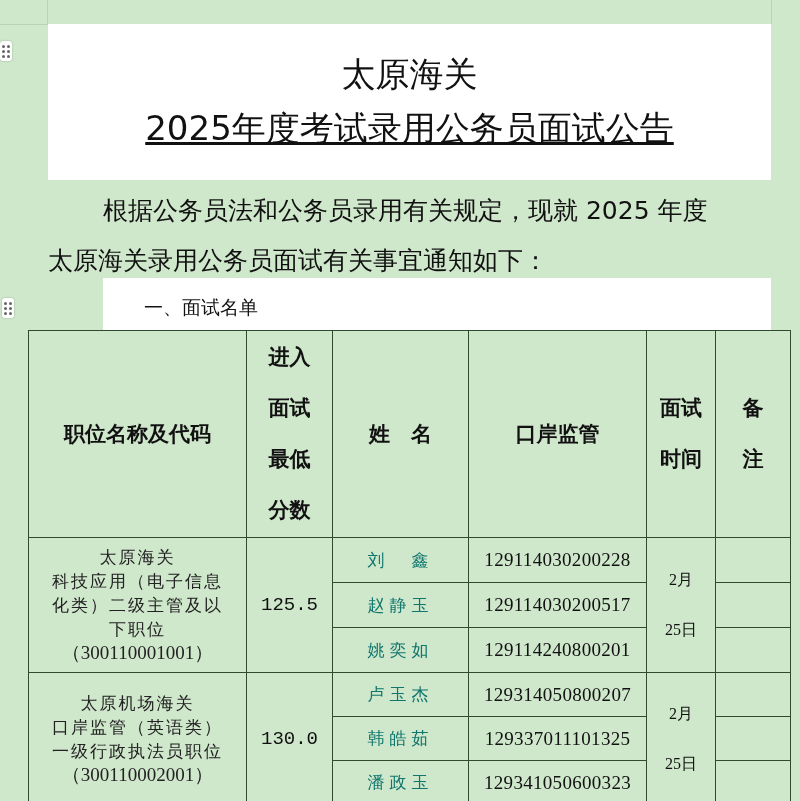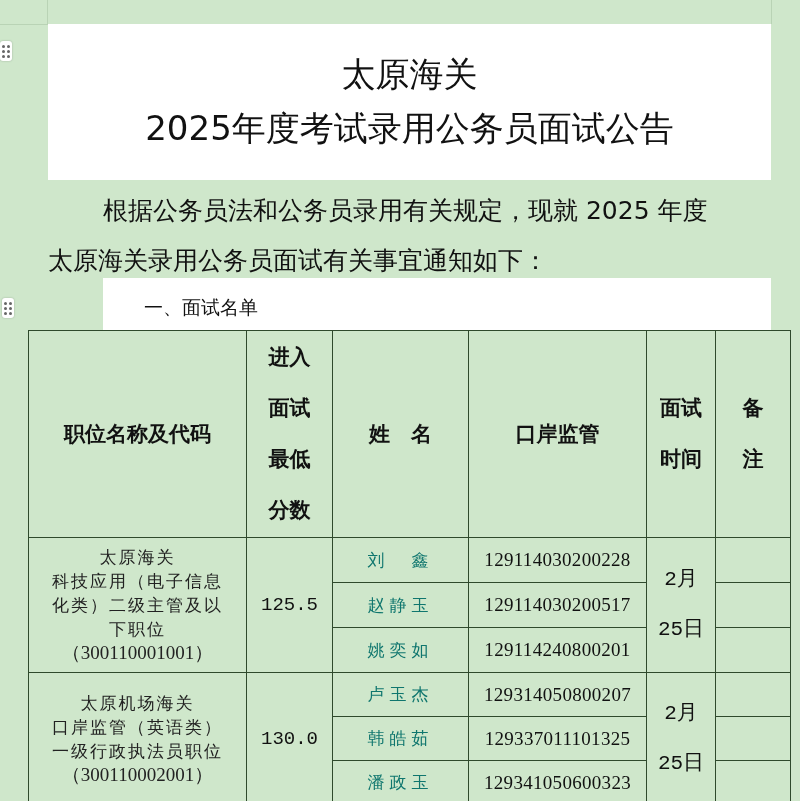--- a/index.html
+++ b/index.html
@@ -10,21 +10,21 @@
     color:#111;
   }
   .guide-top { position:absolute; left:0; top:24px; width:48px; height:1px; background:#b9d3b5; }
   .guide-v { position:absolute; left:47px; top:0; width:1px; height:24px; background:#b9d3b5; }
   .guide-v2 { position:absolute; left:771px; top:0; width:1px; height:24px; background:#b9d3b5; }
   .title-box {
     position:absolute; left:48px; top:24px; width:723px; height:156px;
     background:#ffffff; text-align:center;
   }
   .title-line1 { position:absolute; left:0; right:0; top:30px; font-size:34px; line-height:40px; font-family:"DejaVu Sans",sans-serif; }
-  .title-line2 { position:absolute; left:0; right:0; top:82px; font-size:34px; line-height:44px; }
+  .title-line2 { position:absolute; left:0; right:0; top:82px; font-size:34px; line-height:44px;text-decoration:underline; }
   .drag-handle {
     position:absolute; width:12px; height:20px; background:#ffffff; border-radius:3px;
     box-shadow:0 0 2px rgba(0,0,0,0.25);
     display:flex; flex-wrap:wrap; align-content:center; justify-content:center; gap:2px;
   }
   .drag-handle i { display:block; width:3px; height:3px; border-radius:50%; background:#666; }
   .para { position:absolute; font-size:25px; line-height:30px; white-space:nowrap; }
   .heading-box { position:absolute; left:103px; top:278px; width:668px; height:52px; background:#ffffff; }
   .heading { position:absolute; left:103px; top:292px; font-size:19px; line-height:30px;padding-left:41px; }
   table.list {
@@ -37,21 +37,21 @@
     margin-top:34px;
   }
   th { font-weight:bold; font-size:21px; }
   th.stack div { line-height:51px; }
   th.stack2 div { line-height:51px; }
   td.pos { font-size:17px; line-height:24px; letter-spacing:2px; color:#222; font-family:"DejaVu Serif","Liberation Serif",serif; }
   td.pos .code { font-family:Liberation Serif, serif; font-size:19px; letter-spacing:0; }
   td.score { font-family:Liberation Mono, monospace; font-size:19px; }
   td.name { font-size:17px; letter-spacing:5px; color:#0f766e; font-family:Liberation Serif, serif; }
   td.ticket { font-family:"Liberation Serif",serif; font-size:19px; letter-spacing:0.3px; }
-  td.date { font-family:Liberation Mono, monospace; font-size:21px; line-height:50px; }
+  td.date { font-family:Liberation Serif, serif; font-size:16px; line-height:50px; }
 </style>
 </head>
 <body>
 
 <div class="guide-top"></div>
 <div class="guide-v"></div>
 <div class="guide-v2"></div>
 
 <div class="drag-handle" style="left:0;top:41px;">
     <i></i>

